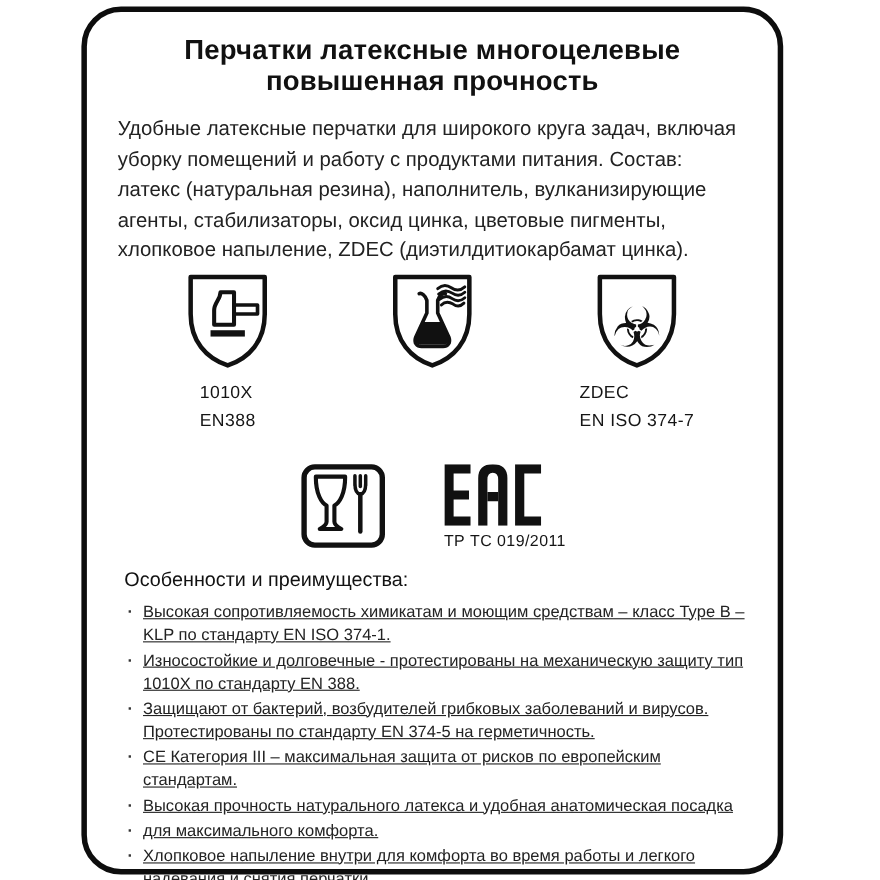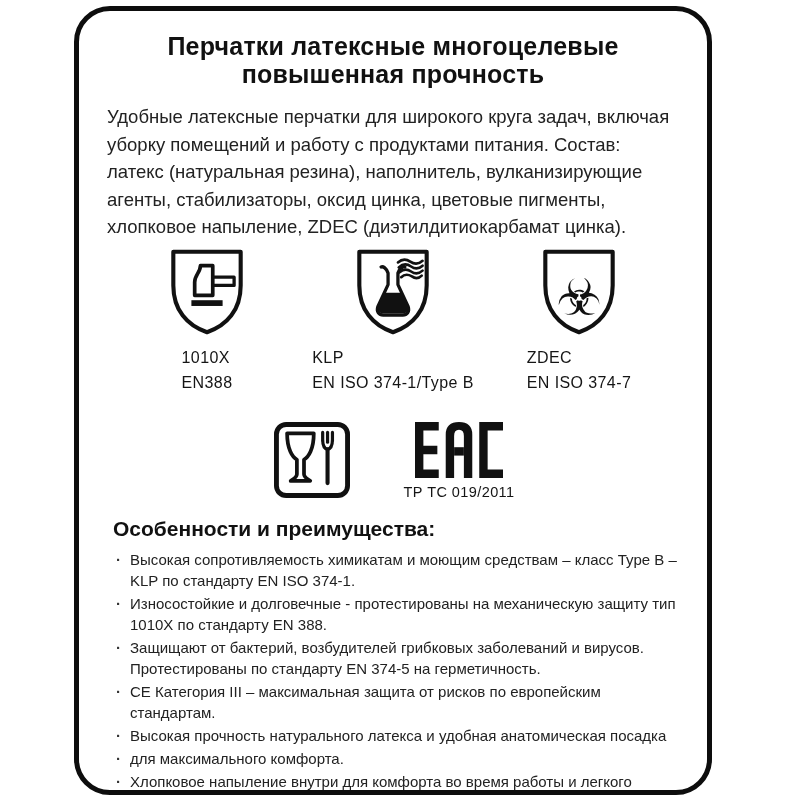--- a/index.html
+++ b/index.html
@@ -25,30 +25,30 @@
     margin-top:5px;
   }
   .cert{width:186px;display:flex;flex-direction:column;align-items:center;}
   .cert svg{width:84px;height:92px;display:block;}
   .cert-label{margin-top:7px;text-align:left;font-size:16px;line-height:25px;letter-spacing:.4px;color:#151515;}
   .cert-standard{white-space:nowrap;}
   .marks{
     display:flex;justify-content:center;align-items:flex-start;gap:52px;margin-top:25px;
   }
   .food-mark svg{width:80px;height:80px;display:block;}
-  .eac-mark{display:flex;flex-direction:column;align-items:center;padding-top:2px;}
+  .eac-mark{display:flex;flex-direction:column;padding-top:2px;}
   .eac-mark svg{width:88px;height:56px;display:block;}
   .eac-reg{margin-top:6px;font-size:14.5px;letter-spacing:.4px;color:#151515;}
   .sr-only{position:absolute;width:1px;height:1px;overflow:hidden;clip:rect(0 0 0 0);white-space:nowrap;}
   .features{margin:17px 4px 0 8px;}
-  .features-heading{font-size:21px;font-weight:700;color:#111;margin:0 0 8px 0;}
+  .features-heading{font-size:18px;font-weight:400;color:#111;margin:0 0 8px 0;}
   .features ul{list-style:none;margin:0;padding:0;}
   .features li{
     position:relative;padding-left:17px;font-size:15px;line-height:21px;
-    margin-bottom:2px;color:#222;
+    margin-bottom:2px;color:#222;text-decoration:underline;
   }
   .features li::before{
     content:"\00B7";position:absolute;left:3px;top:0;font-weight:700;color:#333;
   }
   .stroke{fill:none;stroke:#111;stroke-linecap:round;stroke-linejoin:round;}
   .fill{fill:#111;stroke:none;}
 </style>
 </head>
 <body>
 
@@ -79,24 +79,20 @@
     <div class="cert">
       <svg viewBox="0 0 100 112" aria-hidden="true">
         <path class="stroke" stroke-width="5" d="M9 7 H91 V48 C91 78 74 97 50 105 C26 97 9 78 9 48 Z"></path>
         <path class="stroke" stroke-width="4" d="M44 33 C42 27 38 24.5 35.5 25.5 M44 33 L44 47 L31.5 74 C29.5 80 33 84 38 84 H62 C67 84 70.5 80 68.5 74 L56 47 L56 33 C58 27 62 24.5 64.5 25.5"></path>
         <path class="fill" d="M39 57 H61 L68 74.5 C69.5 79.5 66 82 62 82 H38 C34 82 30.5 79.5 32 74.5 Z"></path>
         <path class="stroke" stroke-width="3.2" d="M56 20 c5 -4.5 10 -4.5 15 -1 c5 3.5 10 3.5 15 -1"></path>
         <path class="stroke" stroke-width="3.2" d="M57 26 c5 -4.5 10 -4.5 15 -1 c5 3.5 9 3.5 14 -1"></path>
         <path class="stroke" stroke-width="3.2" d="M58 32 c5 -4.5 9 -4.5 14 -1 c5 3.5 9 3.5 14 -1"></path>
         <path class="stroke" stroke-width="3.2" d="M60 38 c4 -4 8 -4 13 -1 c4 3 8 3 12 -1"></path>
       </svg>
-      <div class="cert-label">
-        <div class="cert-code">KLP</div>
-        <div class="cert-standard">EN ISO 374-1/Type B</div>
-      </div>
     </div>
 
     <div class="cert">
       <svg viewBox="0 0 100 112" aria-hidden="true">
         <path class="stroke" stroke-width="5" d="M9 7 H91 V48 C91 78 74 97 50 105 C26 97 9 78 9 48 Z"></path>
         <text x="50" y="84" text-anchor="middle" font-size="62" fill="#111" font-family="DejaVu Sans, sans-serif">☣</text>
       </svg>
       <div class="cert-label">
         <div class="cert-code">ZDEC</div>
         <div class="cert-standard">EN ISO 374-7</div>

